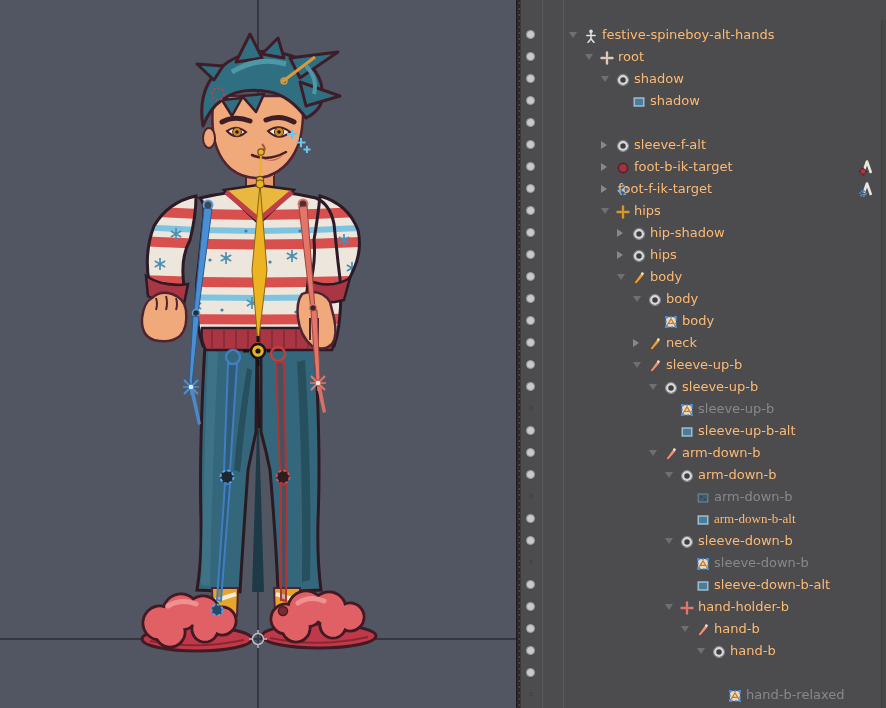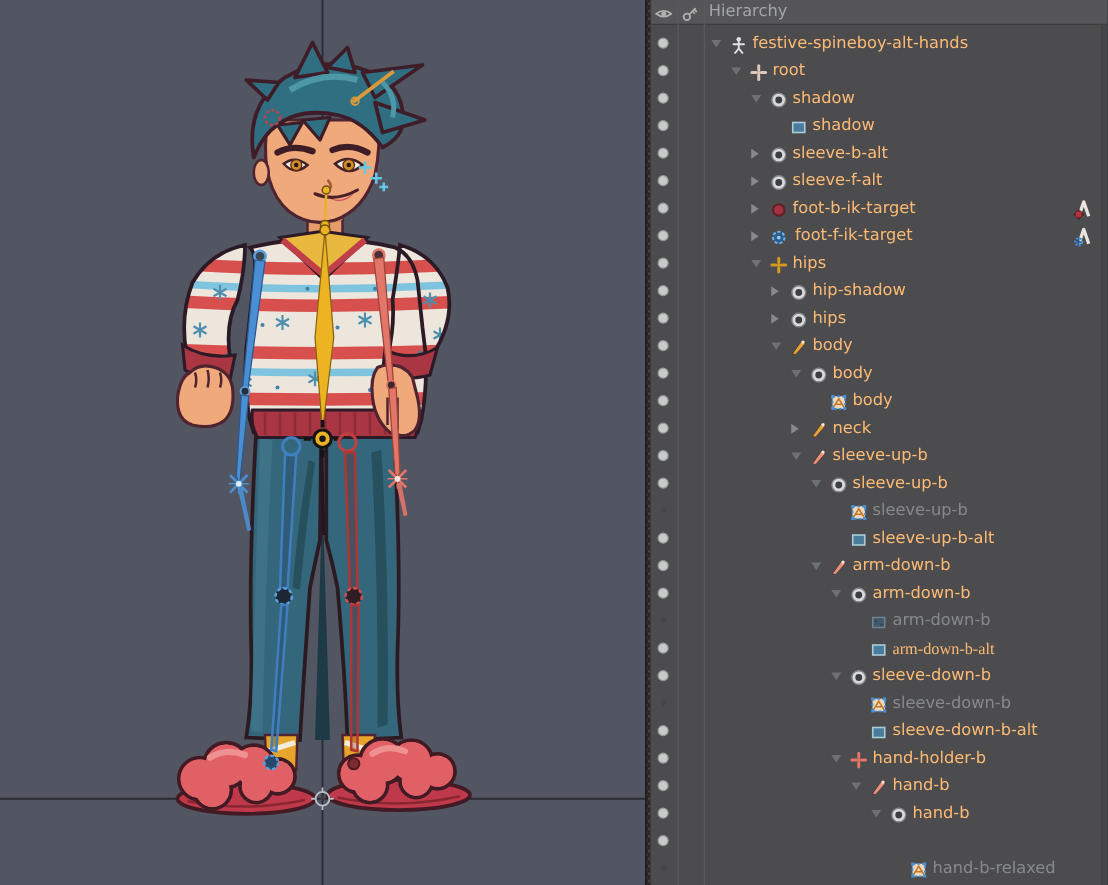--- a/index.html
+++ b/index.html
@@ -285,35 +285,20 @@
           <path d="M258,630 L258,634 M258,644 L258,648 M249,639 L253,639 M263,639 L267,639" stroke="#b9bec6" stroke-width="1.5"></path>
           <path d="M256,639 L260,639 M258,637 L258,641" stroke="#3a3d46" stroke-width="1.2"></path>
         </g>
       </g>
     </svg>
   </div>
 
   <div id="gutter"></div>
 
   <div id="panel">
-    <div id="panel-header">
-      <span class="hicon" id="hdr-eye">
-        <svg width="14" height="14" viewBox="0 0 14 14">
-            <path d="M1,7 Q7,2.2 13,7 Q7,11.8 1,7 Z" stroke="#b2b2b2" stroke-width="1.3" fill="none"></path>
-            <circle cx="7" cy="7" r="2" fill="#b2b2b2"></circle>
-          </svg>
-      </span>
-      <span class="hicon" id="hdr-key">
-        <svg width="14" height="14" viewBox="0 0 14 14">
-            <circle cx="4.5" cy="9.5" r="2.6" stroke="#b2b2b2" stroke-width="1.4" fill="none"></circle>
-            <path d="M6.5,7.5 L11.5,2.5 M9,5 L11,7 M10.5,3.5 L12.5,5.5" stroke="#b2b2b2" stroke-width="1.4" fill="none"></path>
-          </svg>
-      </span>
-      <span id="panel-title">Hierarchy</span>
-    </div>
     <div class="vline" style="left:21px;top:0;"></div>
     <div class="vline" style="left:42px;top:0;"></div>
     <div id="tree">
         <div class="vis-dot" style="top: 10px;"></div>
         <div class="tree-row" style="top: 4px;">
           <span class="arrow expanded" style="left: 48px;"></span>
           <span class="ticon" style="left: 63px;"><svg width="14" height="14" viewBox="0 0 14 14">
               <circle cx="7" cy="2.4" r="1.8" fill="#dfe2e3"></circle>
               <path d="M7,4.2 L7,9.8 M2.8,6.4 L11.2,6.4 M7,9.8 L4,13.5 M7,9.8 L10,13.5" stroke="#dfe2e3" stroke-width="1.5" fill="none" stroke-linecap="round"></path>
             </svg></span>
@@ -338,28 +323,20 @@
           <span class="tlabel" style="left: 113px;">shadow</span>
         </div>
         <div class="vis-dot" style="top: 76px;"></div>
         <div class="tree-row" style="top: 70px;">
           <span class="ticon" style="left: 111px;"><svg width="14" height="14" viewBox="0 0 14 14">
               <rect x="2.2" y="3" width="9.6" height="8" fill="#4a7d9b" stroke="#aacbd8" stroke-width="1.3"></rect>
             </svg></span>
           <span class="tlabel" style="left: 129px;">shadow</span>
         </div>
         <div class="vis-dot" style="top: 98px;"></div>
-        <div class="tree-row" style="top: 92px;">
-          <span class="arrow collapsed" style="left: 80px;"></span>
-          <span class="ticon" style="left: 95px;"><svg width="14" height="14" viewBox="0 0 14 14">
-              <circle cx="7" cy="7" r="5.6" fill="none" stroke="#8a8e8e" stroke-width="0.9"></circle>
-              <circle cx="7" cy="7" r="3.9" fill="#3e3e40" stroke="#d6dadb" stroke-width="2.3"></circle>
-            </svg></span>
-          <span class="tlabel" style="left: 113px;">sleeve-b-alt</span>
-        </div>
         <div class="vis-dot" style="top: 120px;"></div>
         <div class="tree-row" style="top: 114px;">
           <span class="arrow collapsed" style="left: 80px;"></span>
           <span class="ticon" style="left: 95px;"><svg width="14" height="14" viewBox="0 0 14 14">
               <circle cx="7" cy="7" r="5.6" fill="none" stroke="#8a8e8e" stroke-width="0.9"></circle>
               <circle cx="7" cy="7" r="3.9" fill="#3e3e40" stroke="#d6dadb" stroke-width="2.3"></circle>
             </svg></span>
           <span class="tlabel" style="left: 113px;">sleeve-f-alt</span>
         </div>
         <div class="vis-dot" style="top: 142px;"></div>
@@ -375,21 +352,21 @@
               <circle cx="7" cy="13.5" r="2.8" fill="#b03540" stroke="#6e1f28" stroke-width="1"></circle>
             </svg></span>
         </div>
         <div class="vis-dot" style="top: 164px;"></div>
         <div class="tree-row" style="top: 158px;">
           <span class="arrow collapsed" style="left: 80px;"></span>
           <span class="ticon" style="left: 95px;"><svg width="14" height="14" viewBox="0 0 14 14">
               <circle cx="7" cy="7" r="4.6" fill="#2e5d90" stroke="#6fb0e8" stroke-width="1.6" stroke-dasharray="2.5,1.5"></circle>
               <circle cx="7" cy="7" r="1.5" fill="#9cc8ee"></circle>
             </svg></span>
-          <span class="tlabel" style="left: 115px;">foot-f-ik-target</span>
+          <span class="tlabel" style="left: 97px;">foot-f-ik-target</span>
           <span class="row-right-icon"><svg width="20" height="18" viewBox="0 0 20 18">
               <path d="M7,15 L11,3.5 L15,15" stroke="#eae6de" stroke-width="2.6" fill="none" stroke-linejoin="round"></path>
               <path d="M7,9.5 L7,17.5 M3,13.5 L11,13.5" stroke="#2a5a8f" stroke-width="1.2"></path>
               <circle cx="7" cy="13.5" r="2.8" fill="none" stroke="#4a90d9" stroke-width="1.6" stroke-dasharray="1.6,1.1"></circle>
             </svg></span>
         </div>
         <div class="vis-dot" style="top: 186px;"></div>
         <div class="tree-row" style="top: 180px;">
           <span class="arrow expanded" style="left: 80px;"></span>
           <span class="ticon" style="left: 95px;"><svg width="14" height="14" viewBox="0 0 14 14">

